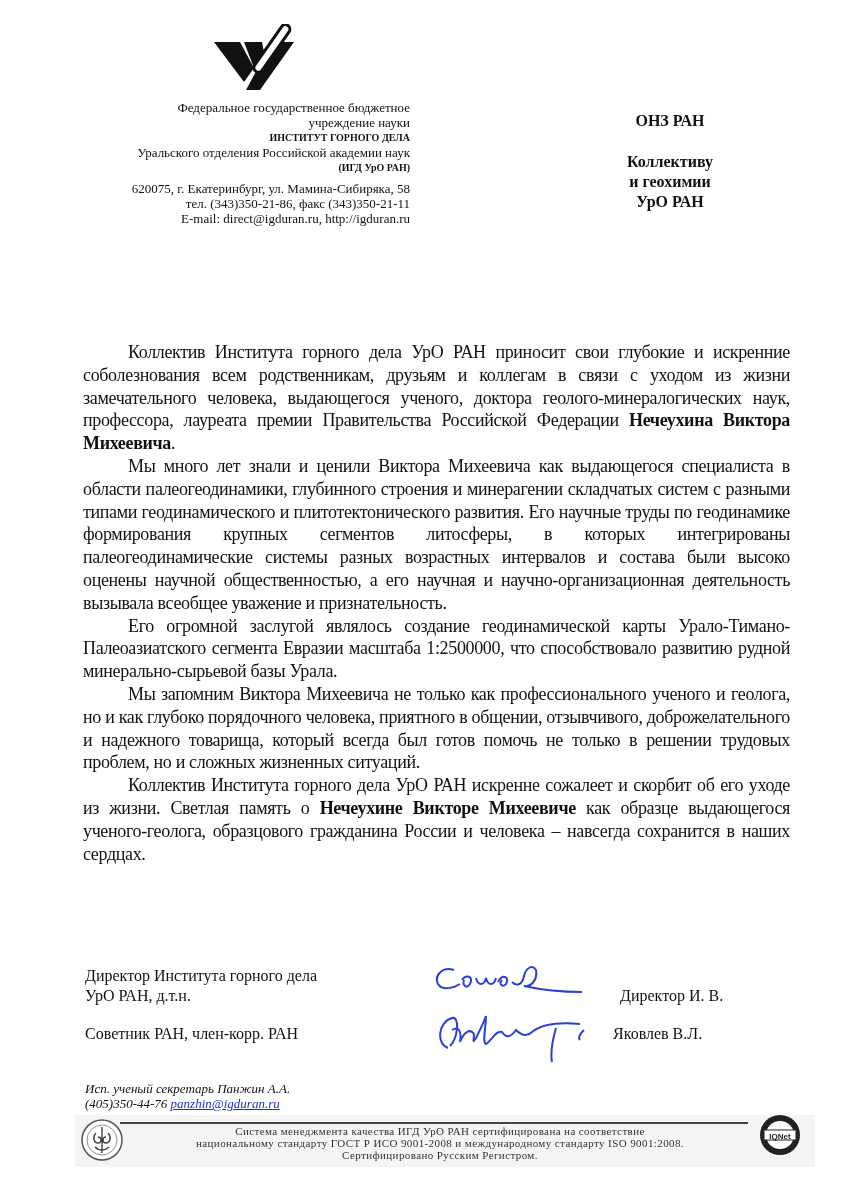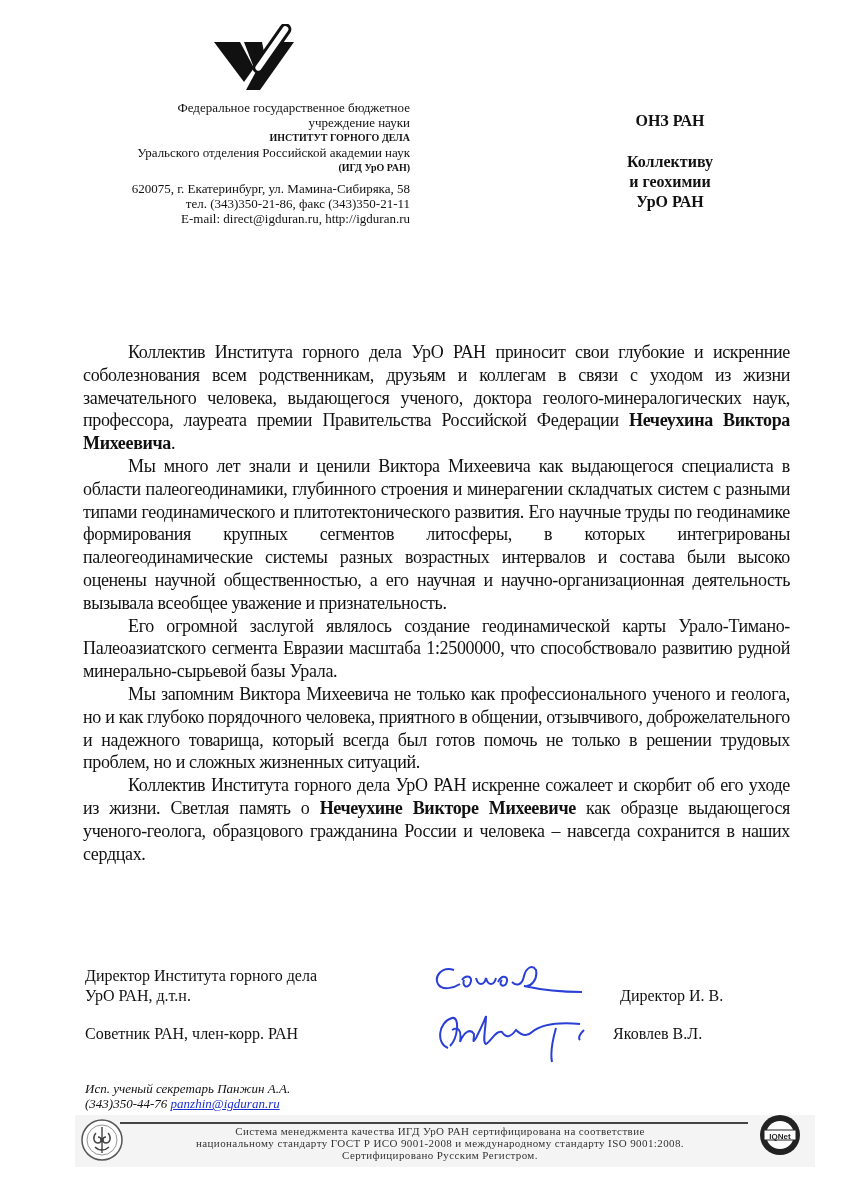--- a/index.html
+++ b/index.html
@@ -98,21 +98,21 @@
 <div class="sig-block" style="top:1024px;">
   <div>Советник РАН, член-корр. РАН</div>
 </div>
 <svg class="signature" style="left:430px; top:1008px;" width="170" height="58" viewBox="0 0 170 58">
   <path d="M18,40 C6,36 8,14 22,10 C30,8 28,30 20,38 M22,22 C28,18 32,22 30,34 C34,24 40,20 44,26 C44,32 42,36 46,30 C50,22 54,14 56,8 C56,20 52,34 56,36 C62,32 66,22 72,24 C76,30 80,30 86,22 C90,26 96,30 102,24 C112,16 128,14 150,16 M126,20 C122,34 120,44 122,54 M154,22 C150,26 148,30 150,32" fill="none" stroke="#2a3fd6" stroke-width="2"></path>
 </svg>
 <div class="sig-name" style="left:613px; top:1024px;">Яковлев В.Л.</div>
 
 <div class="exec">
   <div>Исп. ученый секретарь Панжин А.А.</div>
-  <div><span style="white-space:pre">(343)350-44-76 </span><a>panzhin@igduran.ru</a></div>
+  <div><span style="white-space:pre">(405)350-44-76 </span><a>panzhin@igduran.ru</a></div>
 </div>
 
 <div class="footer-band"></div>
 <div class="footer-rule"></div>
 
 <svg class="seal-left" width="44" height="46" viewBox="0 0 44 46">
   <circle cx="22" cy="23" r="20" fill="#fff" stroke="#555" stroke-width="1.5"></circle>
   <circle cx="22" cy="23" r="15" fill="none" stroke="#777" stroke-width="0.8"></circle>
   <path d="M22,10 L22,36 M16,16 C12,20 14,26 18,26 C22,26 22,20 18,20 M28,16 C32,20 30,26 26,26 C22,26 22,20 26,20 M15,30 C19,34 25,34 29,30" fill="none" stroke="#444" stroke-width="1.4"></path>
 </svg>

